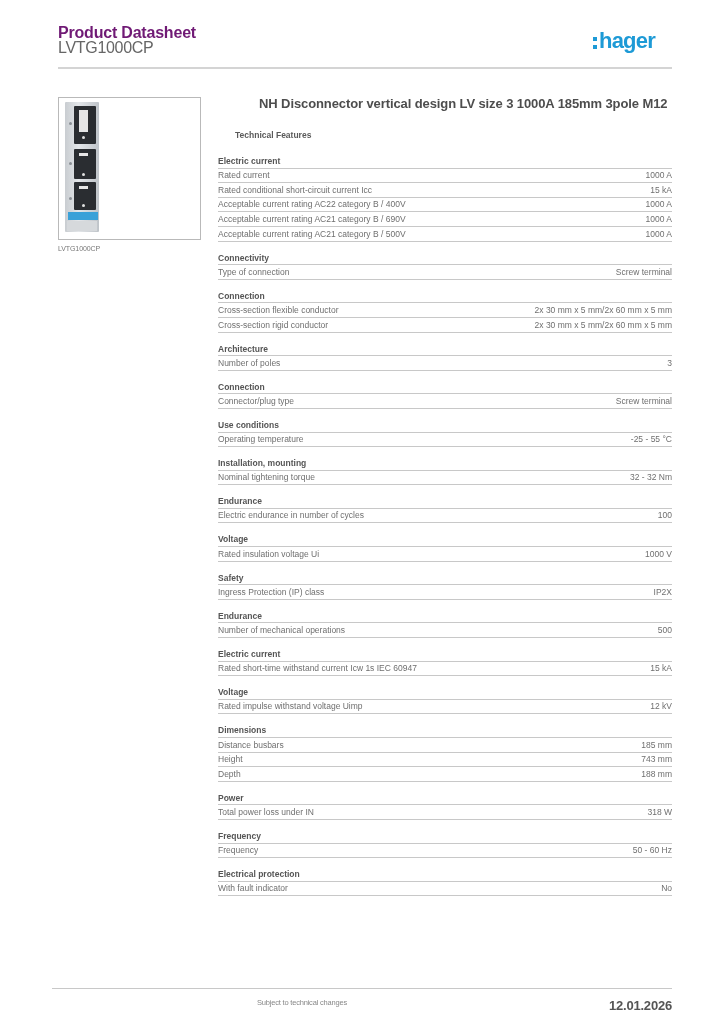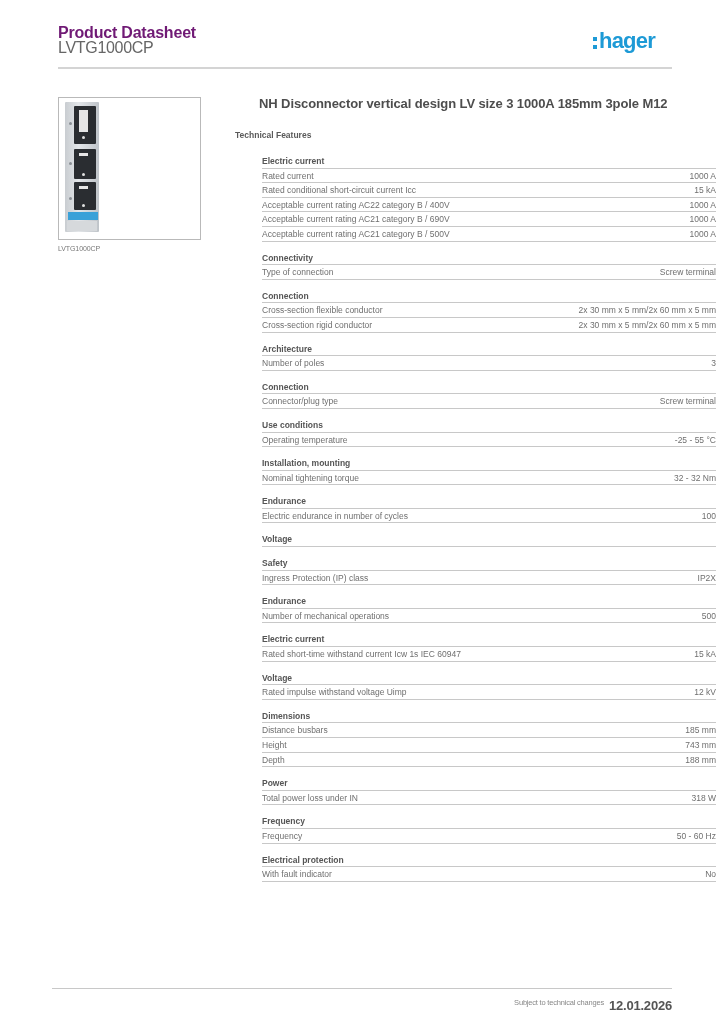--- a/index.html
+++ b/index.html
@@ -52,39 +52,39 @@
   }
   .product-name {
     position: absolute; left: 218px; top: 96px;
     font-size: 13px; font-weight: bold; color: #4d4d4d; letter-spacing: -0.1px; margin-left: 41px;
   }
   .tech-features-title {
     position: absolute; left: 218px; top: 130px;
     font-size: 8.5px; font-weight: bold; color: #5a5a5a; margin-left: 17px;
   }
   .features {
-    position: absolute; left: 218px; top: 154px; width: 454px; margin-left: 44px;
+    position: absolute; left: 218px; top: 154px; width: 454px;
   }
   .section { margin-bottom: 9px; }
   .section-heading {
     height: 14.6px; line-height: 14px; font-size: 8.5px; font-weight: bold; color: #555555;
     border-bottom: 1px solid #c8c8c8; box-sizing: border-box;
   }
   .row {
     height: 14.6px; line-height: 14px; font-size: 8.5px; color: #6f6f6f;
-    display: flex; justify-content: space-between; align-items: flex-start;
+    display: flex; justify-content: space-between; align-items: flex-end;
     border-bottom: 1px solid #c8c8c8; box-sizing: border-box;
   }
   .row .label { white-space: nowrap; }
   .row .value { white-space: nowrap; text-align: right; }
   .footer-divider {
     position: absolute; left: 52px; top: 988px; width: 620px; height: 1px; background: #c8c8c8;
   }
   .footer-note {
-    position: absolute; left: 0; width: 604px; top: 998px; text-align: right;
+    position: absolute; left: 0; width: 604px; top: 998px; text-align: center;
     font-size: 7.5px; color: #888888; letter-spacing: -0.2px;
   }
   .footer-date {
     position: absolute; right: 52px; top: 998px;
     font-size: 13px; font-weight: bold; color: #555555; letter-spacing: -0.2px;
   }
 </style>
 </head>
 <body>
 
@@ -199,20 +199,24 @@
     </div>
     <div class="section">
       <div class="section-heading">Endurance</div>
       <div class="row">
         <span class="label">Electric endurance in number of cycles</span>
         <span class="value">100</span>
       </div>
     </div>
     <div class="section">
       <div class="section-heading">Voltage</div>
+      <div class="row">
+        <span class="label">Rated insulation voltage Ui</span>
+        <span class="value">1000 V</span>
+      </div>
     </div>
     <div class="section">
       <div class="section-heading">Safety</div>
       <div class="row">
         <span class="label">Ingress Protection (IP) class</span>
         <span class="value">IP2X</span>
       </div>
     </div>
     <div class="section">
       <div class="section-heading">Endurance</div>

